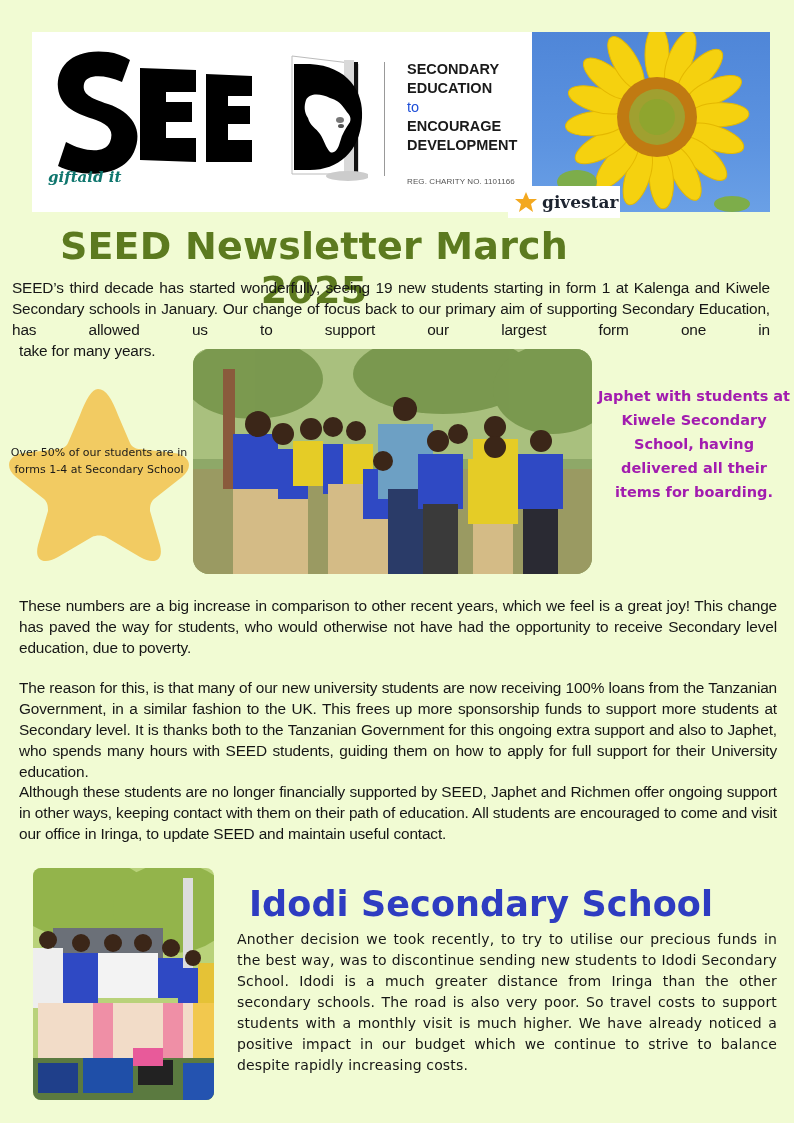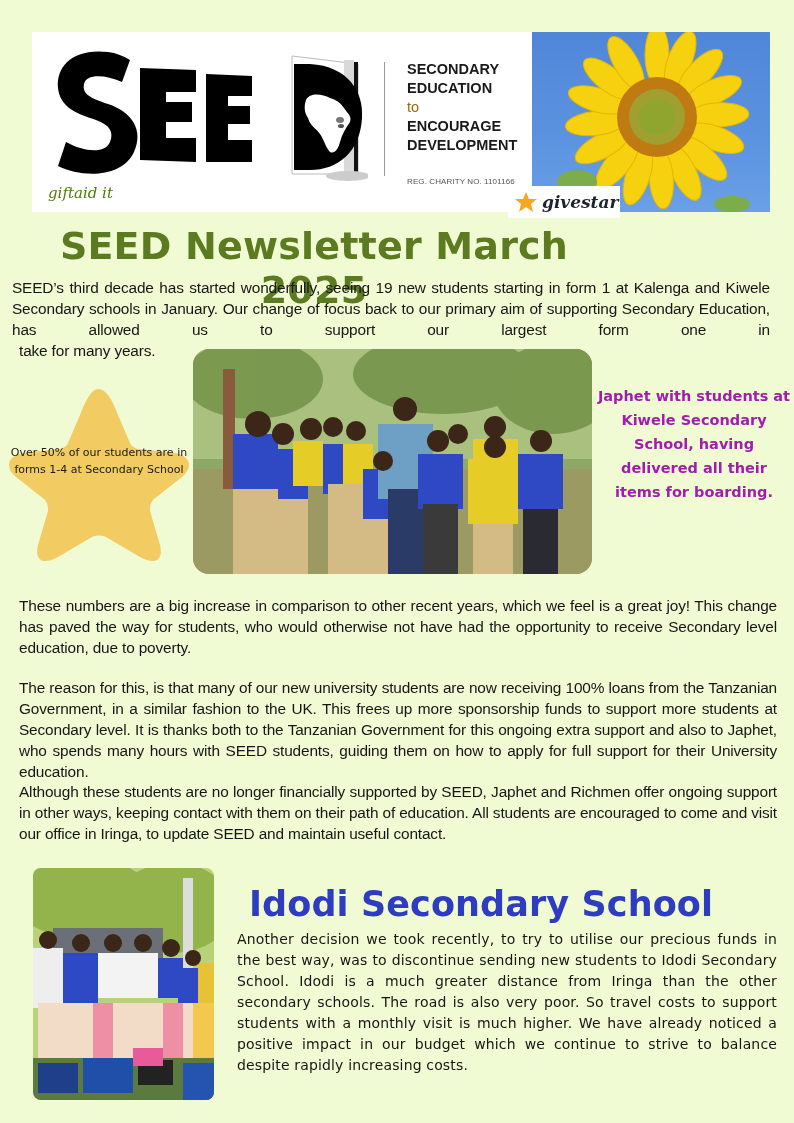--- a/index.html
+++ b/index.html
@@ -13,49 +13,49 @@
   .abs { position: absolute; }
 
   
   #logo-banner {
     left: 32px; top: 32px; width: 500px; height: 180px; background: #fff;
   }
   #seed-letters {
     left: 48px; top: 42px; width: 320px; height: 140px;
   }
   #giftaid {
-    left: 48px; top: 184px;
+    left: 48px; top: 168px;
     font-family: "DejaVu Serif", serif; font-style: italic;
-    font-size: 15px; color: #4d7c0f;
+    font-size: 15px; color: #0f766e; font-weight: bold;
   }
   #org-lines {
     left: 407px; top: 60px; width: 130px;
     font-family: "Liberation Sans", sans-serif;
     line-height: 19px;
   }
   #org-lines .b { font-weight: bold; font-size: 14.5px; color: #1a1a1a; }
-  #org-lines .t { font-size: 14.5px; color: #a16207; }
+  #org-lines .t { font-size: 14.5px; color: #1d4ed8; }
   #charity-no {
     left: 407px; top: 177px;
     font-family: "Liberation Sans", sans-serif; font-size: 8px; color: #555;
     letter-spacing: 0.1px;
     text-align: right;
   }
   #divider {
     left: 384px; top: 62px; width: 1px; height: 114px; background: #999;
   }
 
   #sunflower-photo {
     left: 532px; top: 32px; width: 238px; height: 180px;
     background: linear-gradient(180deg, #4f86d8 0%, #5c93e0 60%, #6aa0e6 100%);
     overflow: hidden;
   }
   #givestar-badge {
     left: 508px; top: 186px; width: 112px; height: 32px; background: #fff;
-    display: flex; align-items: center; gap: 4px; padding-left: 6px; box-sizing: border-box; font-style: italic;
+    display: flex; align-items: center; gap: 4px; padding-left: 6px; box-sizing: border-box;
   }
   #givestar-badge .txt {
     font-family: "DejaVu Serif", serif; font-weight: bold; font-size: 17px; color: #1d2430;
   }
 
   
   #page-title {
     left: 0; top: 224px; width: 628px; text-align: center;
     font-family: "DejaVu Sans", sans-serif; font-weight: bold;
     font-size: 38px; color: #5c7a1f; letter-spacing: 0.2px;

